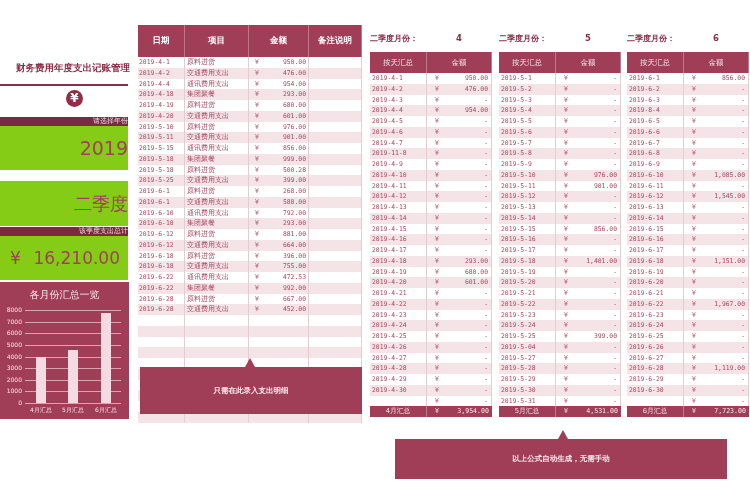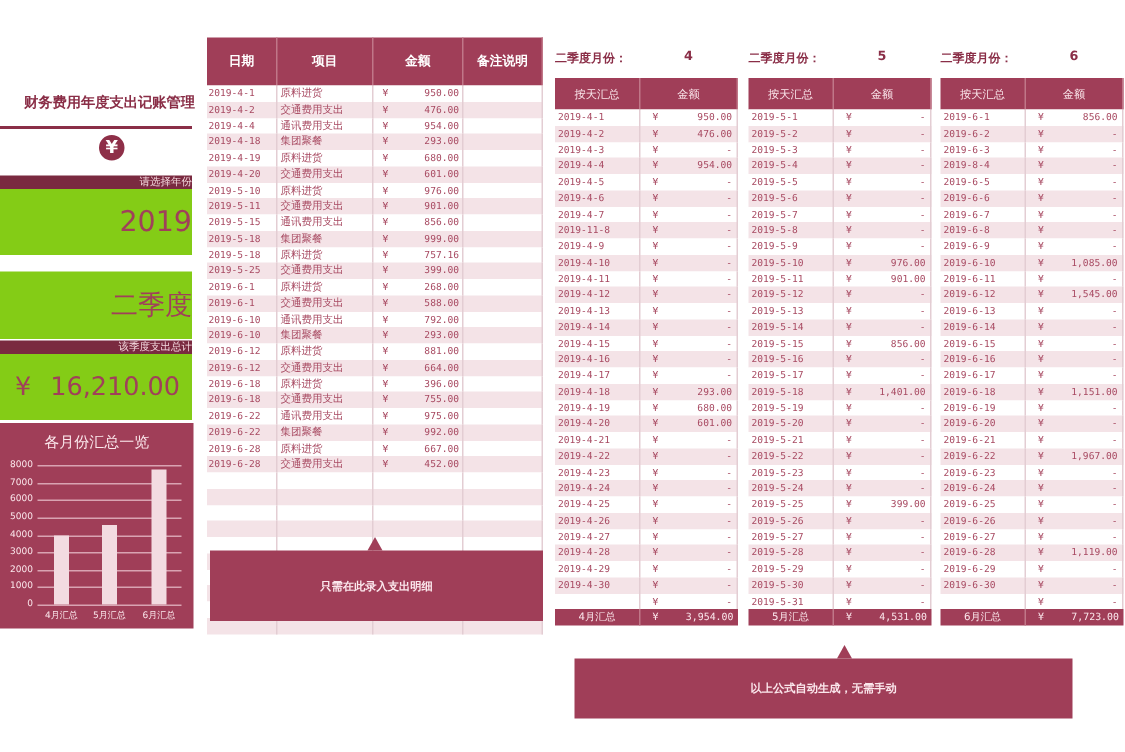--- a/index.html
+++ b/index.html
@@ -194,21 +194,21 @@
           <span>¥</span>
           <span>999.00</span>
         </div>
         <div class="c4"></div>
       </div>
       <div class="mt-row">
         <div class="c1">2019-5-18</div>
         <div class="c2">原料进货</div>
         <div class="c3">
           <span>¥</span>
-          <span>757.16</span>
+          <span>500.28</span>
         </div>
         <div class="c4"></div>
       </div>
       <div class="mt-row">
         <div class="c1">2019-5-25</div>
         <div class="c2">交通费用支出</div>
         <div class="c3">
           <span>¥</span>
           <span>399.00</span>
         </div>
@@ -284,21 +284,21 @@
           <span>¥</span>
           <span>755.00</span>
         </div>
         <div class="c4"></div>
       </div>
       <div class="mt-row">
         <div class="c1">2019-6-22</div>
         <div class="c2">通讯费用支出</div>
         <div class="c3">
           <span>¥</span>
-          <span>975.00</span>
+          <span>472.53</span>
         </div>
         <div class="c4"></div>
       </div>
       <div class="mt-row">
         <div class="c1">2019-6-22</div>
         <div class="c2">集团聚餐</div>
         <div class="c3">
           <span>¥</span>
           <span>992.00</span>
         </div>
@@ -799,21 +799,21 @@
           </div>
         </div>
         <div class="mtab-row">
           <div class="m1">2019-5-25</div>
           <div class="m2">
             <span>¥</span>
             <span>399.00</span>
           </div>
         </div>
         <div class="mtab-row">
-          <div class="m1">2019-5-26</div>
+          <div class="m1">2019-5-04</div>
           <div class="m2">
             <span>¥</span>
             <span>-</span>
           </div>
         </div>
         <div class="mtab-row">
           <div class="m1">2019-5-27</div>
           <div class="m2">
             <span>¥</span>
             <span>-</span>
@@ -1085,14 +1085,14 @@
       <div class="mtab-foot">
         <div class="m1">6月汇总</div>
         <div class="m2">
           <span>¥</span>
           <span>7,723.00</span>
         </div>
       </div>
     </div>
   </div>
 
-<div class="abs callout" style="left:383px;top:439px;width:332px;height:40px">以上公式自动生成，无需手动</div>
+<div class="abs callout" style="left:395px;top:439px;width:332px;height:40px">以上公式自动生成，无需手动</div>
 <div class="abs callout-arrow" style="left:558px;top:430px"></div>
 
 </body></html>

